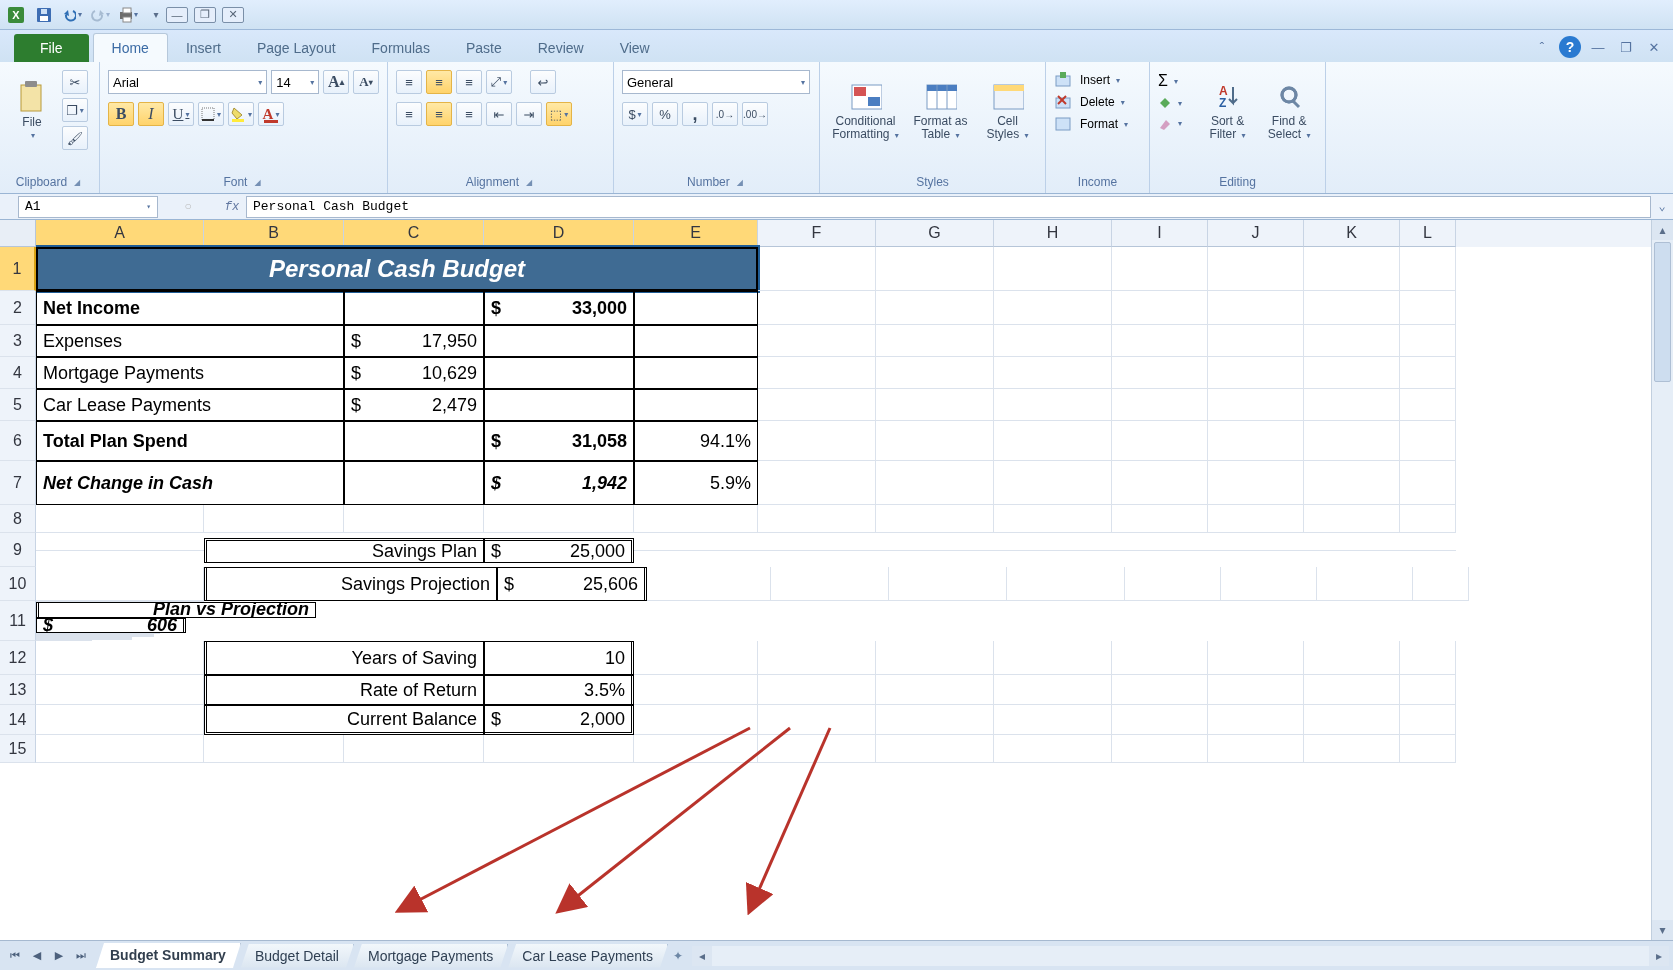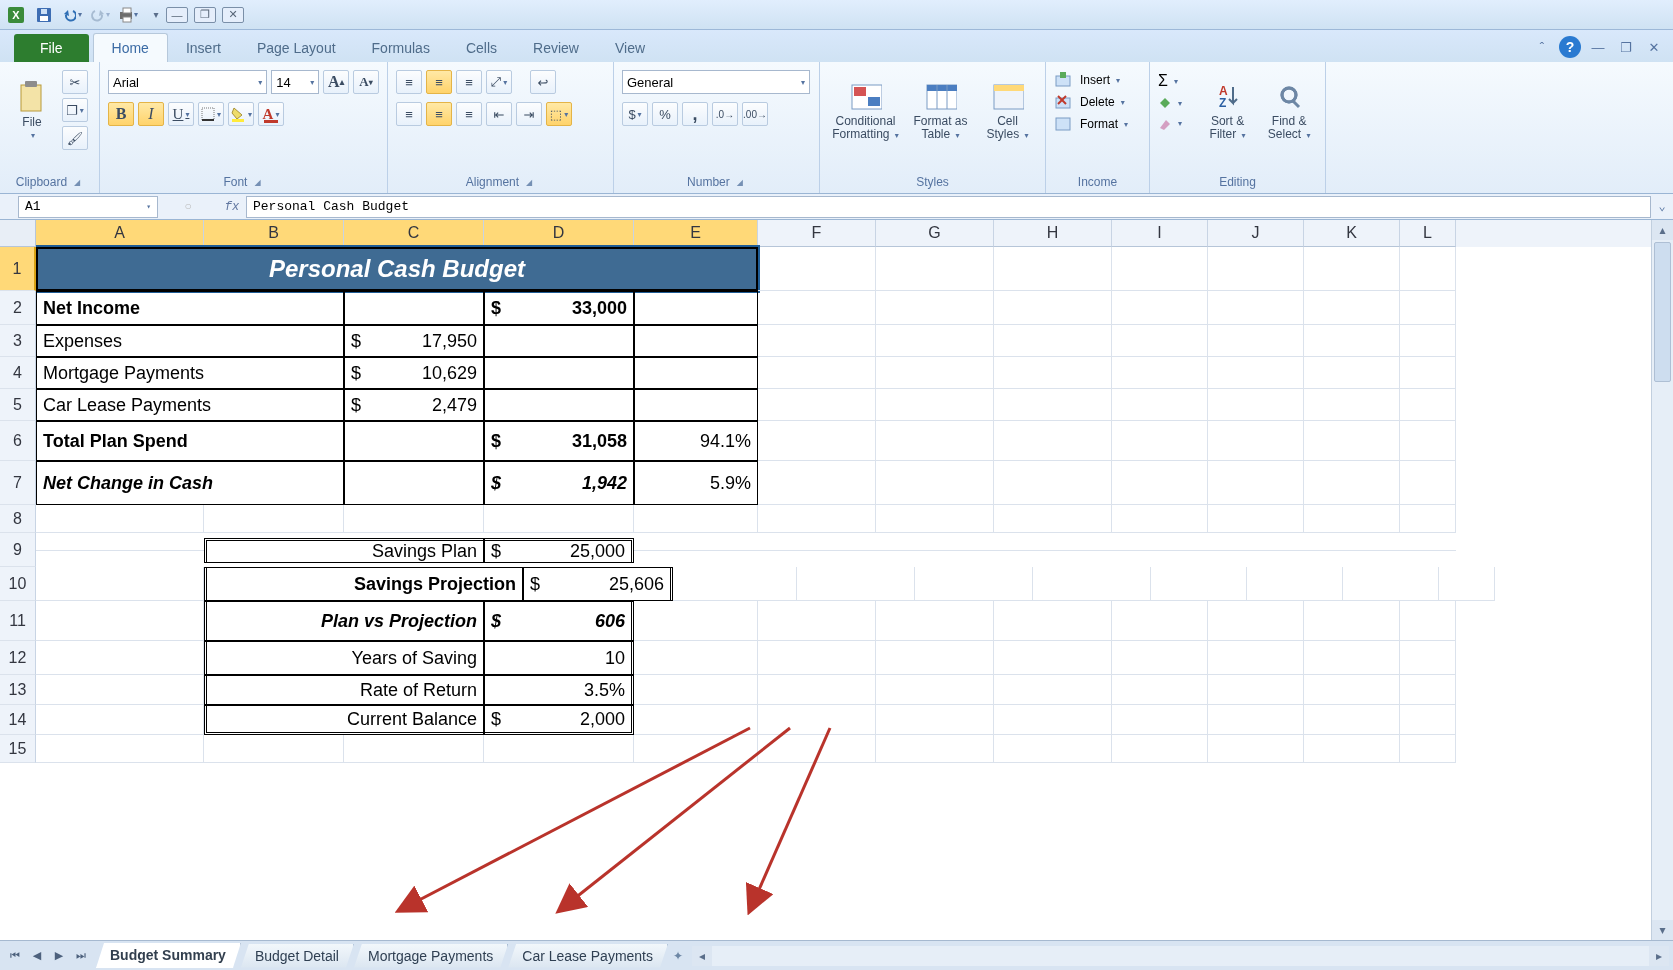--- a/index.html
+++ b/index.html
@@ -136,21 +136,21 @@
     <div class="wc">✕</div>
   </div>
 </div>
 
 <div class="ribbon-row">
   <div class="ribbon-tab file">File</div>
   <div class="ribbon-tab active">Home</div>
   <div class="ribbon-tab">Insert</div>
   <div class="ribbon-tab">Page Layout</div>
   <div class="ribbon-tab">Formulas</div>
-  <div class="ribbon-tab">Cells</div>
+  <div class="ribbon-tab">Paste</div>
   <div class="ribbon-tab">Review</div>
   <div class="ribbon-tab">View</div>
   <div class="tab-right-controls">
     <div class="ic">ˆ</div>
     <div class="help-circle">?</div>
     <div class="ic">—</div>
     <div class="ic">❐</div>
     <div class="ic">✕</div>
   </div>
 </div>
@@ -598,37 +598,37 @@
           <div class="cell " style="width: 118px;"></div>
           <div class="cell " style="width: 118px;"></div>
           <div class="cell " style="width: 118px;"></div>
           <div class="cell " style="width: 96px;"></div>
           <div class="cell " style="width: 96px;"></div>
           <div class="cell " style="width: 96px;"></div>
           <div class="cell " style="width: 56px;"></div>
         </div>
         <div class="g-row" style="height: 34px;">
           <div class="cell " style="width: 168px;"></div>
-          <div class="cell tbl-cell rgt" style="width: 319px;border-left:3px double #000 !important;font-weight:bold;">Savings Projection</div>
+          <div class="cell tbl-cell rgt" style="width: 293px;border-left:3px double #000 !important;">Savings Projection</div>
           <div class="cell tbl-cell" style="width: 150px;border-right:3px double #000 !important;">
             <div class="money">
               <span class="sym">$</span>
               <span class="val">25,606</span>
             </div>
           </div>
           <div class="cell " style="width: 124px;"></div>
           <div class="cell " style="width: 118px;"></div>
           <div class="cell " style="width: 118px;"></div>
           <div class="cell " style="width: 118px;"></div>
           <div class="cell " style="width: 96px;"></div>
           <div class="cell " style="width: 96px;"></div>
           <div class="cell " style="width: 96px;"></div>
           <div class="cell " style="width: 56px;"></div>
         </div>
-        <div class="g-row" style="height: 40px;">
+        <div class="g-row" style="height: 40px; flex-direction: column;">
           <div class="cell " style="width: 168px;"></div>
           <div class="cell tbl-cell rgt bold ital" style="width: 280px;border-left:3px double #000 !important;">Plan vs Projection</div>
           <div class="cell tbl-cell bold ital" style="width: 150px;border-right:3px double #000 !important;">
             <div class="money">
               <span class="sym">$</span>
               <span class="val">606</span>
             </div>
           </div>
           <div class="cell " style="width: 124px;"></div>
           <div class="cell " style="width: 118px;"></div>

